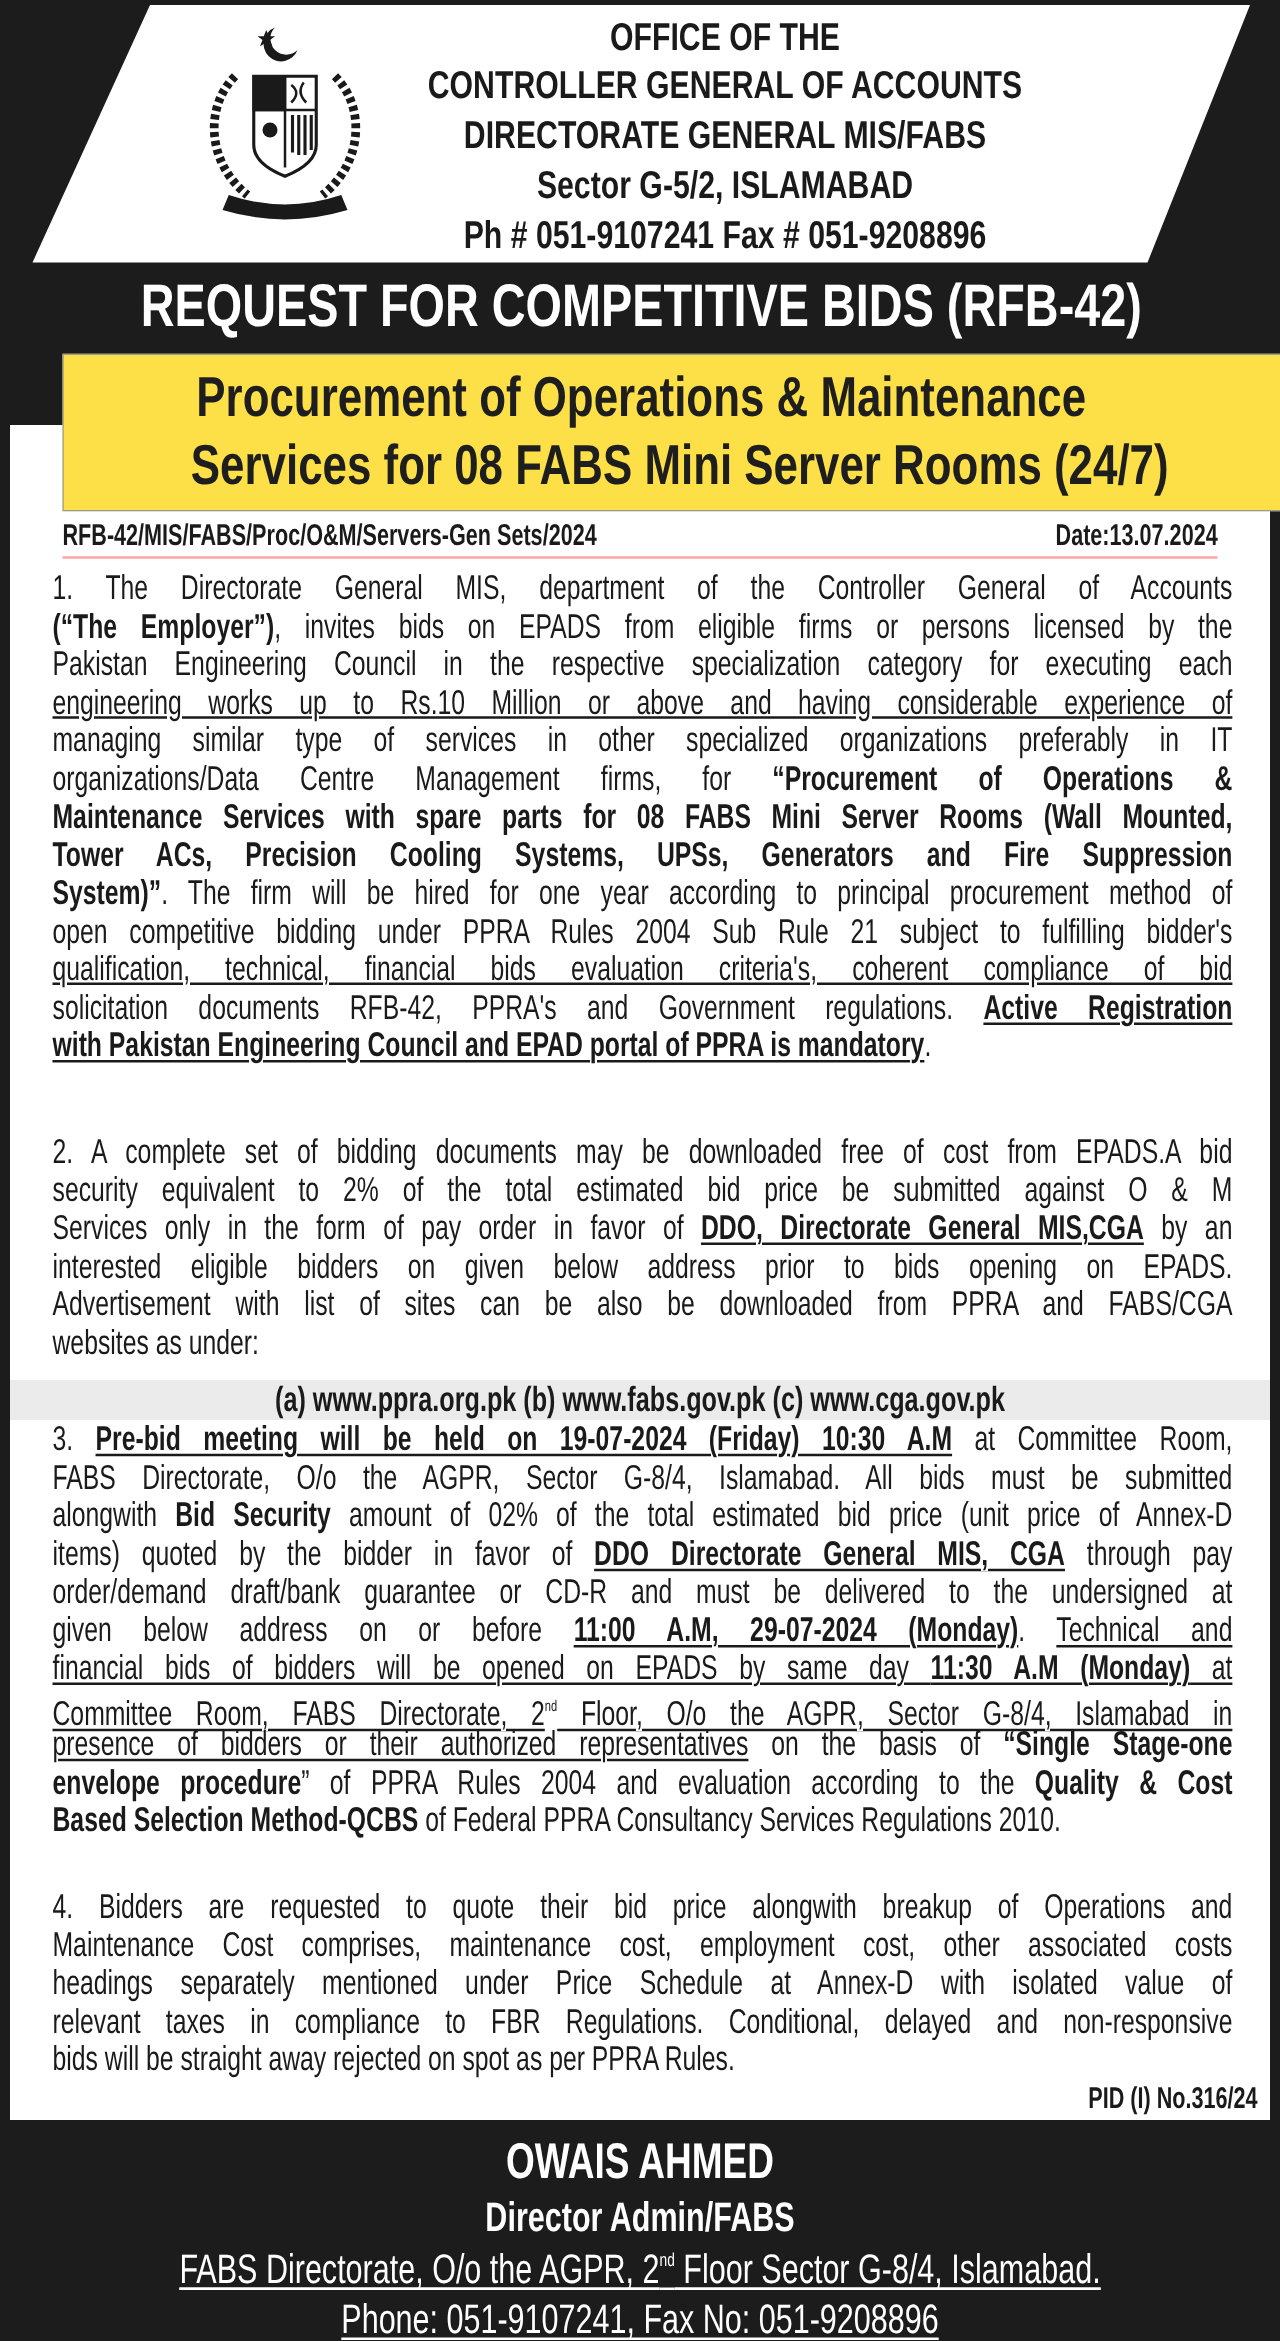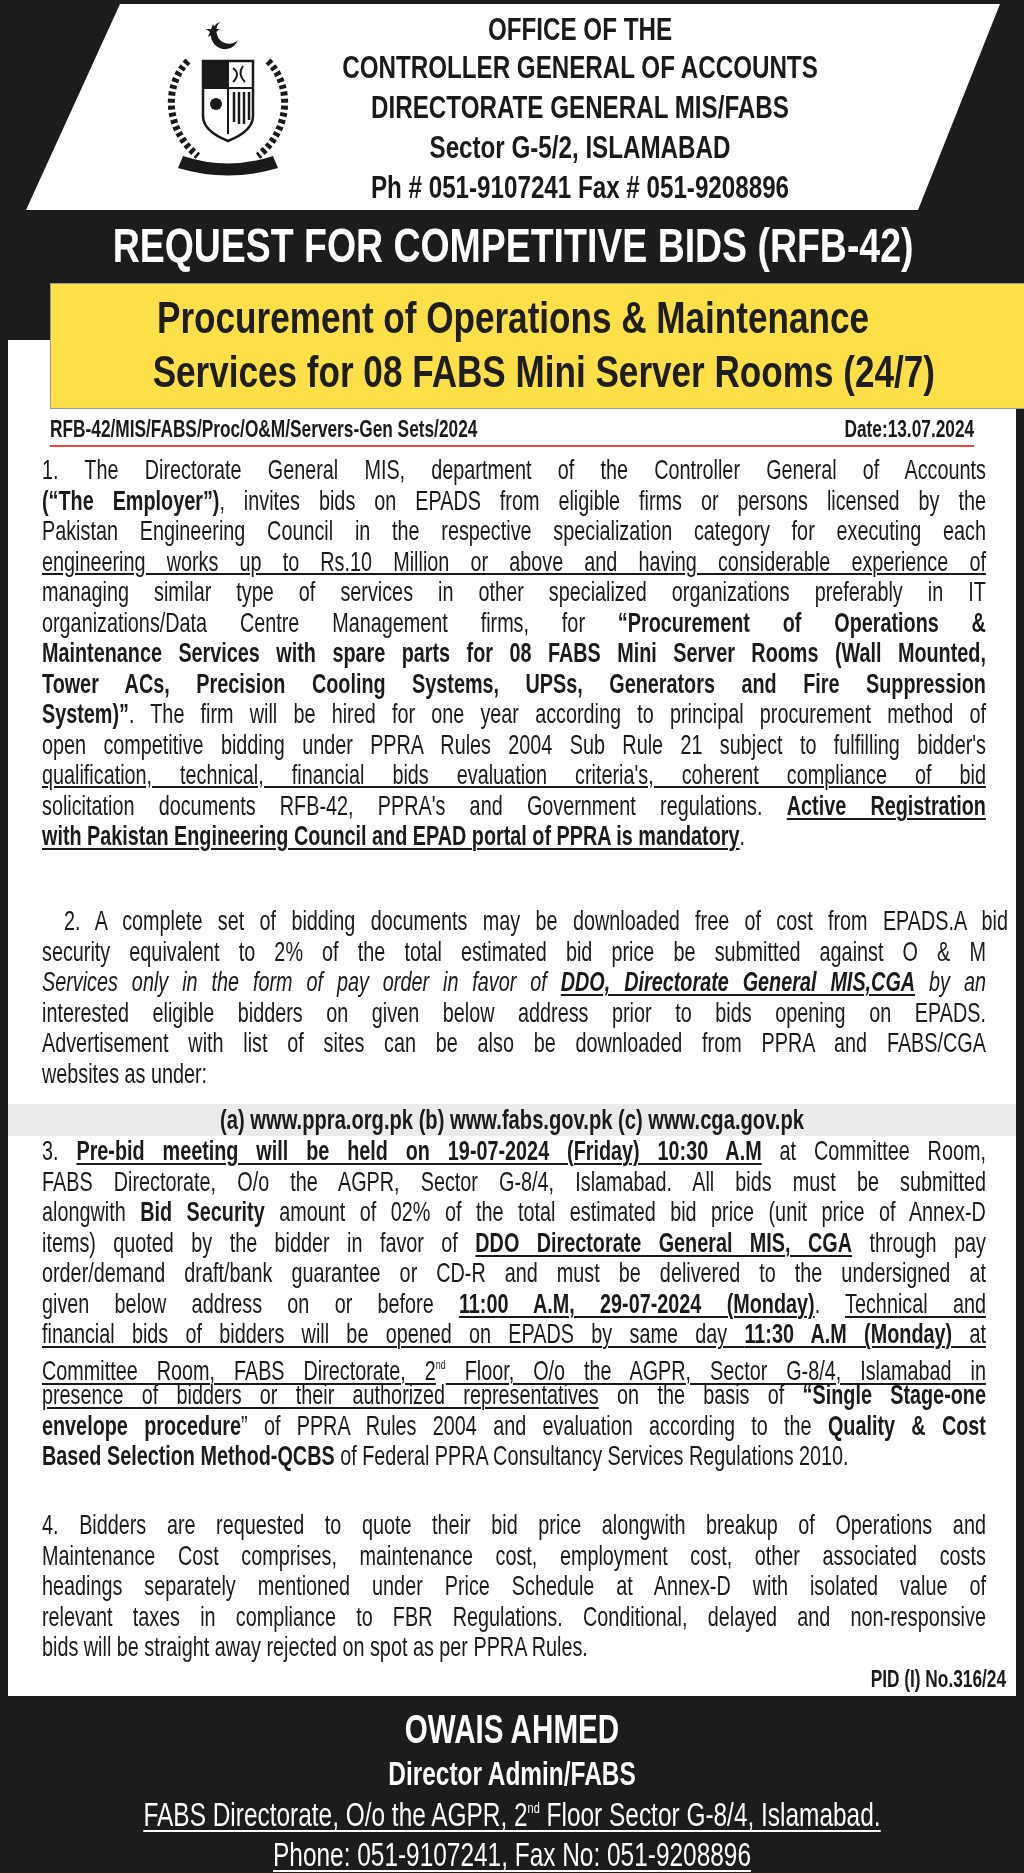--- a/index.html
+++ b/index.html
@@ -30,21 +30,21 @@
     position: absolute; left: 50px; top: 283px; width: 1023px; height: 126px;
     background: #fde047; border: 1px solid #9a9a9a; box-sizing: border-box;
   }
   .sub-line {
     position: absolute; left: 0; width: 924px; text-align: center; font-weight: bold; font-size: 45px;
     color: #1e1e1e; white-space: nowrap; transform: scaleX(0.78); transform-origin: center top;
   }
   #sub-l1 { top: 8px; }
   #sub-l2 { top: 62px; }
 
-  #ref-row { position: absolute; left: 50px; top: 415px; width: 924px; height: 30px; border-bottom: 2px solid #ef4444; }
+  #ref-row { position: absolute; left: 50px; top: 415px; width: 924px; height: 30px; border-bottom: 2px solid #fca5a5; }
   #ref-no { position: absolute; left: 0; top: 0; font-weight: bold; font-size: 24px; white-space: nowrap; transform: scaleX(0.72); transform-origin: left top; }
   #ref-date { position: absolute; right: 0; top: 0; font-weight: bold; font-size: 24px; white-space: nowrap; transform: scaleX(0.72); transform-origin: right top; }
 
   .para { position: absolute; left: 42px; width: 944px; }
   .line {
     position: absolute; left: 0; width: 944px; font-size: 27.5px; line-height: 30px; white-space: nowrap;
     text-align: justify; text-align-last: justify;
   }
   .sq { transform: scaleX(0.72); transform-origin: left top; width: 1311px; display: block; text-align: justify; text-align-last: justify; }
   .sq.last { text-align-last: left; }
@@ -145,27 +145,27 @@
       <div class="sq"><span>qualification, technical, financial bids evaluation criteria's, coherent compliance of bid</span></div>
     </div>
     <div class="line" style="top: 335.5px;">
       <div class="sq"><span>solicitation documents RFB-42, PPRA's  and Government regulations. </span><span style="font-weight: bold; text-decoration: underline 2px; text-underline-offset: 3px;">Active Registration</span></div>
     </div>
     <div class="line" style="top: 366px;">
       <div class="sq last"><span style="font-weight: bold; text-decoration: underline 2px; text-underline-offset: 3px;">with Pakistan Engineering Council and EPAD portal of PPRA is mandatory</span><span>.</span></div>
     </div>
   </div>
 <div class="para" id="p2" style="top:906px;">
-    <div class="line" style="top: 0px; margin-left: 22px;">
+    <div class="line" style="top: 0px;">
       <div class="sq"><span>2. A complete set of bidding documents may be downloaded free of cost from EPADS.A bid</span></div>
     </div>
     <div class="line" style="top: 30.5px;">
       <div class="sq"><span>security equivalent to 2% of the total estimated bid price be submitted against O &amp; M</span></div>
     </div>
-    <div class="line" style="top: 61px; font-style: italic;">
+    <div class="line" style="top: 61px;">
       <div class="sq"><span>Services only in the form of pay order in favor of </span><span style="font-weight: bold; text-decoration: underline 2px; text-underline-offset: 3px;">DDO, Directorate General MIS,CGA</span><span> by an</span></div>
     </div>
     <div class="line" style="top: 91.5px;">
       <div class="sq"><span>interested eligible bidders on given below address prior to bids opening on EPADS.</span></div>
     </div>
     <div class="line" style="top: 122px;">
       <div class="sq"><span>Advertisement with list of sites can be also be downloaded from PPRA and FABS/CGA</span></div>
     </div>
     <div class="line" style="top: 152.5px;">
       <div class="sq last"><span>websites as under:</span></div>

